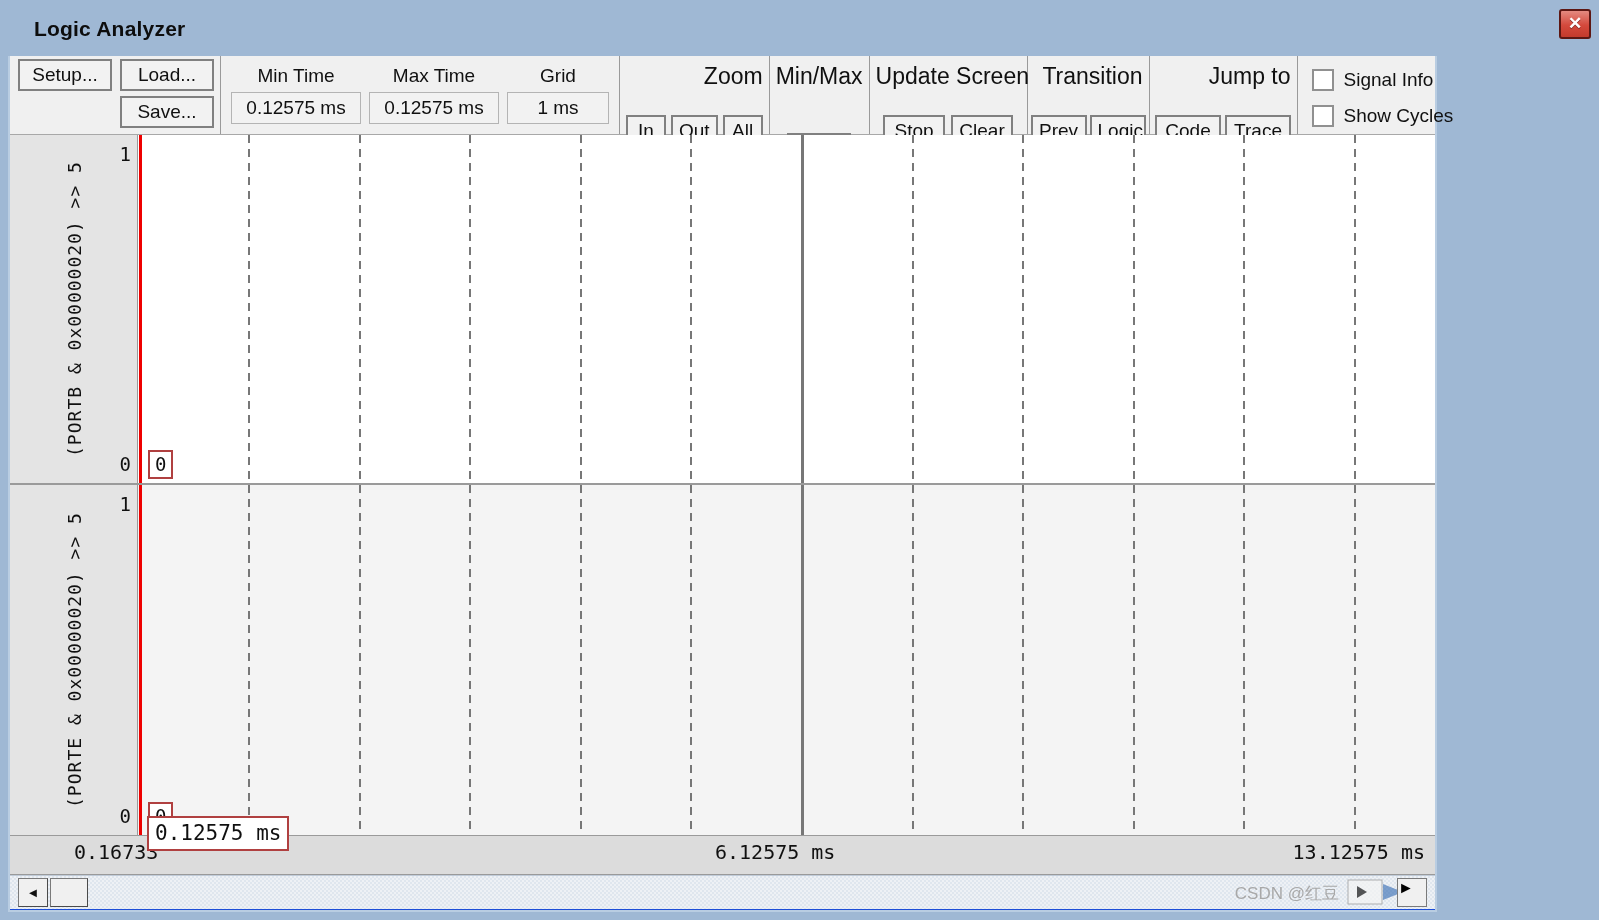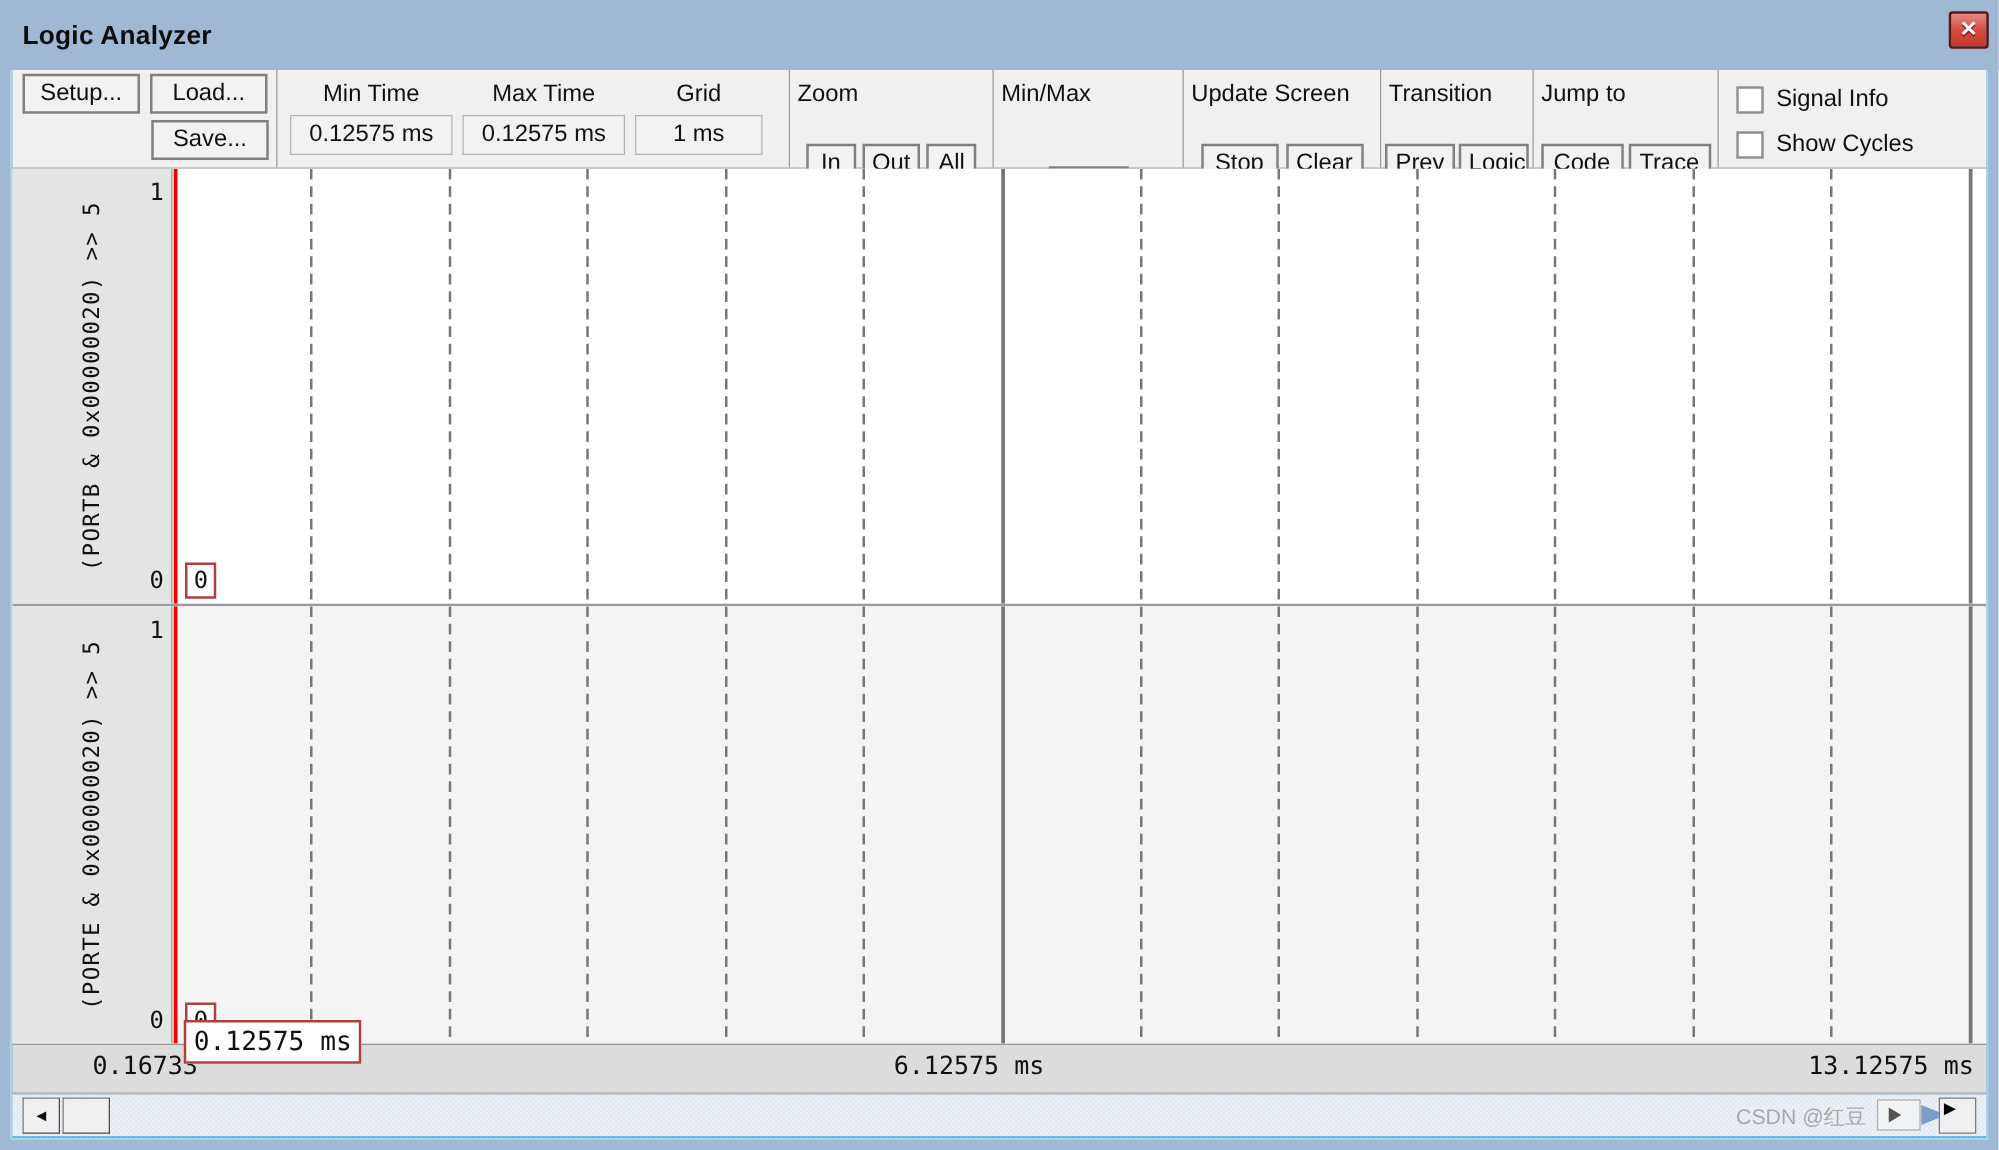--- a/index.html
+++ b/index.html
@@ -15,21 +15,21 @@
     overflow: hidden;
   }
 
   
   #titlebar {
     position: absolute; left: 0; top: 0;
     width: 1599px; height: 56px;
     background: #9fb8d4;
   }
   #title-text {
-    position: absolute; left: 18px; top: 17px;
+    position: absolute; left: 34px; top: 17px;
     font-size: 21px; font-weight: bold;
     color: #0d0d0d;
     letter-spacing: .2px;
     font-family: "Liberation Sans", sans-serif;
     white-space: nowrap;
   }
   #close-btn {
     position: absolute; right: 8px; top: 9px;
     width: 32px; height: 30px;
     background: linear-gradient(180deg,#e48a80 0%, #d4493c 55%, #c33a2c 100%);
@@ -41,22 +41,22 @@
     position: absolute; left: 0; top: 0; right: 0; bottom: 0;
     color: #ffffff; font-size: 17px; font-weight: bold;
     line-height: 26px; text-align: center;
     text-shadow: 0 1px 0 #7d2019;
     font-family: "Liberation Sans", sans-serif;
   }
 
   
   #window {
     position: absolute; left: 8px; top: 56px;
-    width: 1583px; height: 856px;
-    background: #0ea5e9;
+    width: 1429px; height: 856px;
+    background: #1d4ed8;
     border-left: 2px solid #b9cde2;
     border-right: 2px solid #b9cde2;
     border-bottom: 2px solid #b9cde2;
   }
 
   
   #toolbar {
     position: relative;
     height: 79px;
     background: #f0f0f0;
@@ -67,22 +67,22 @@
   .tgroup {
     position: relative;
     border-right: 1px solid #9a9a9a;
     padding: 0 6px;
     display: flex;
     flex-direction: column;
     justify-content: flex-start;
   }
   .tgroup.noborder { border-right: none; }
   .glabel {
-    text-align: left;
-    font-size: 19px;
+    text-align: right;
+    font-size: 23px;
     color: #101010;
     height: 34px;
     line-height: 34px;
     font-family: "Liberation Sans", sans-serif;
     white-space: nowrap;
   }
   .grow {
     display: flex;
     align-items: center;
     gap: 6px;

